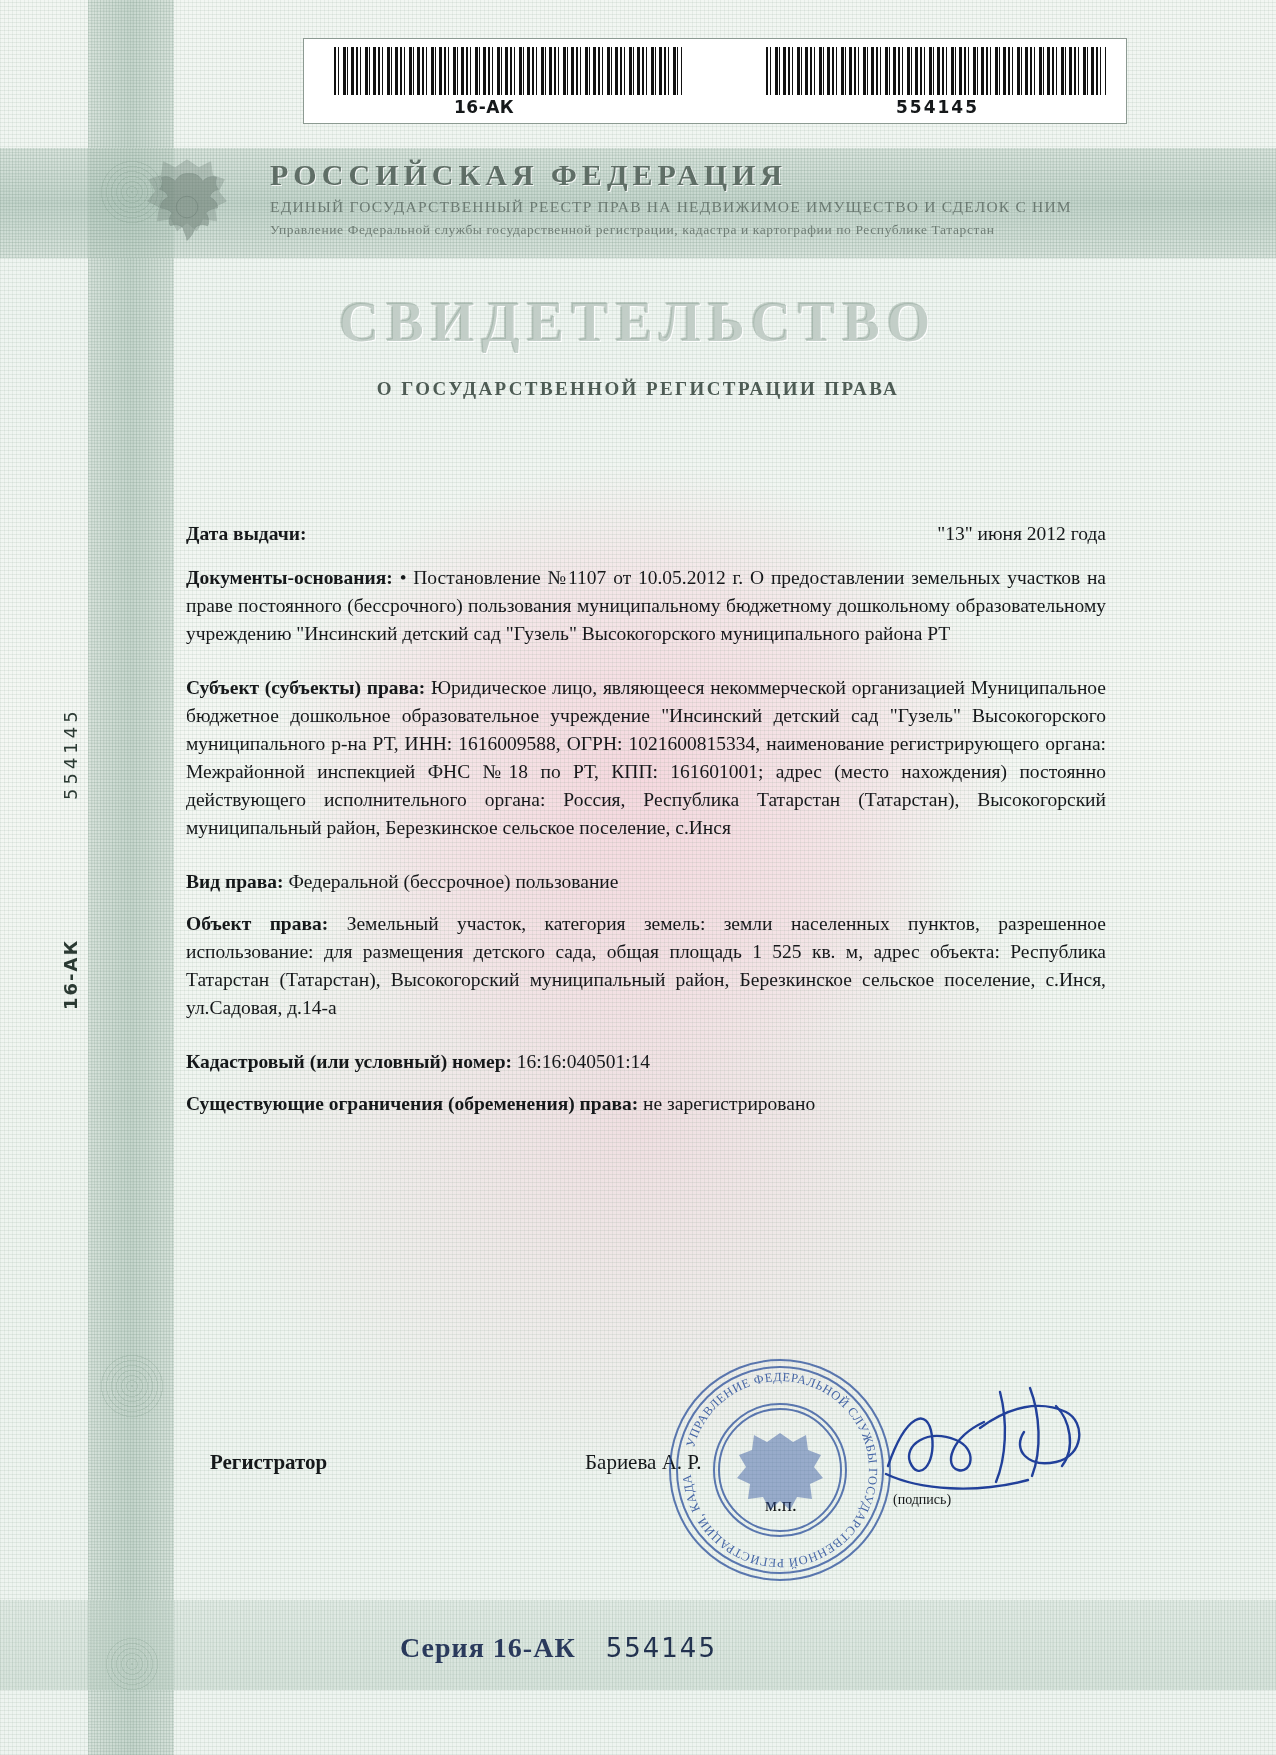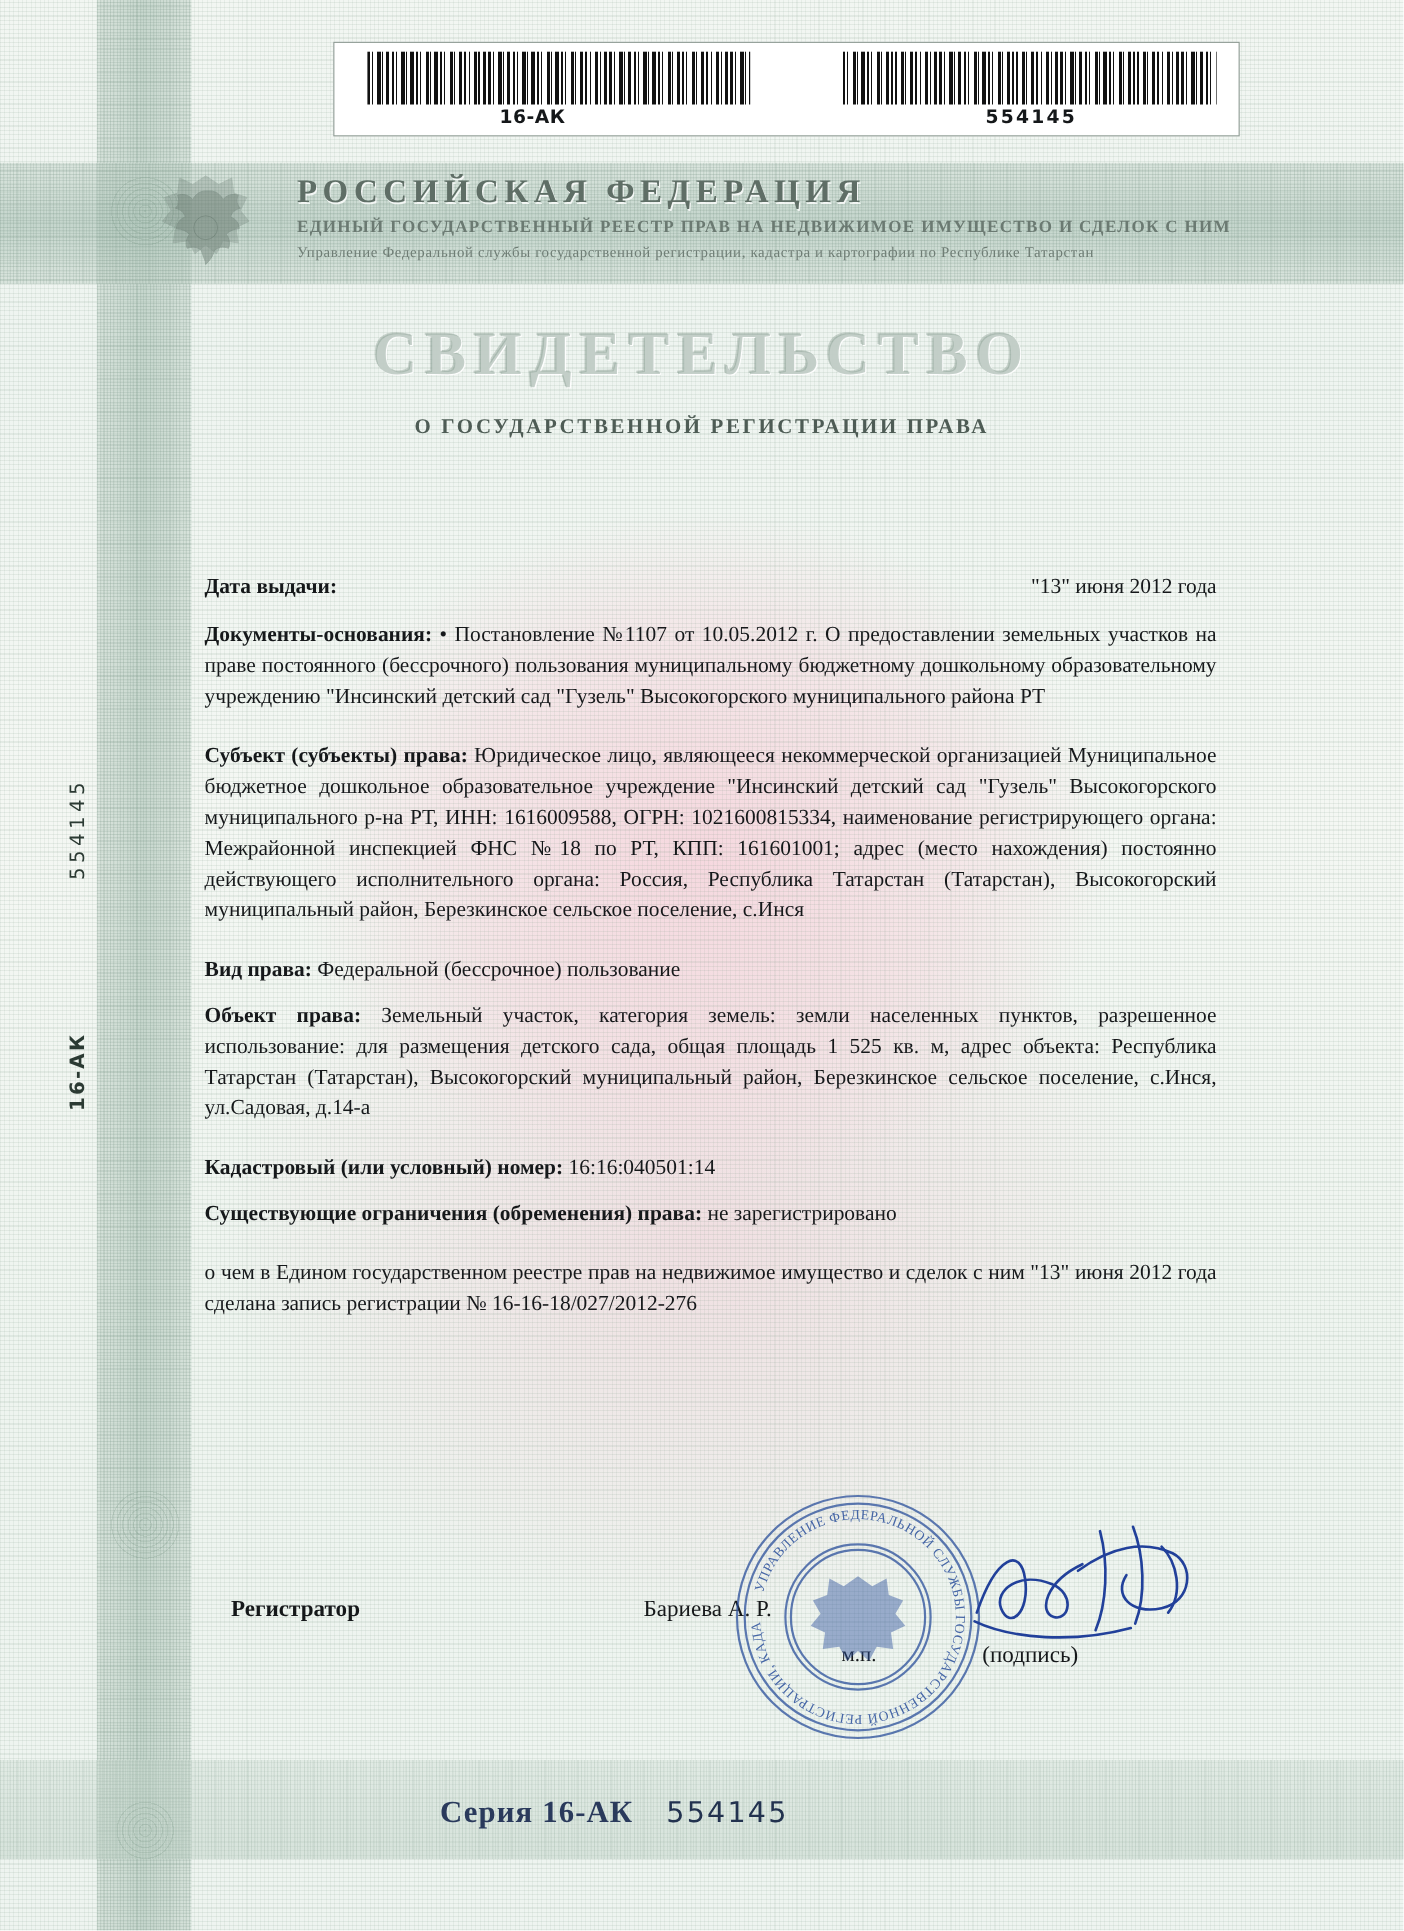--- a/index.html
+++ b/index.html
@@ -136,21 +136,21 @@
   .hdr-1 {
     font-family: "Liberation Serif", serif;
     font-weight: bold;
     font-size: 30px;
     letter-spacing: 5px;
     color: #5f6e66;
     text-shadow: 1px 1px 0 rgba(255,255,255,0.8);
   }
   .hdr-2 {
     font-family: "Liberation Serif", serif;
-    font-weight: bold;
+    font-weight: normal;
     font-size: 15.5px;
     letter-spacing: 1.2px;
     color: #6b7a72;
     margin-top: 6px;
   }
   .hdr-3 {
     font-family: "Liberation Serif", serif;
     font-size: 13.5px;
     letter-spacing: 0.6px;
     color: #6f7d75;
@@ -260,21 +260,21 @@
     top: 1494px;
     font-family: "Liberation Serif", serif;
     font-size: 19px;
     color: #15181a;
   }
   .podpis {
     position: absolute;
     left: 893px;
     top: 1492px;
     font-family: "Liberation Serif", serif;
-    font-size: 21px;
+    font-size: 14px;
     color: #15181a;
   }
   .stamp {
     position: absolute;
     left: 665px;
     top: 1355px;
     width: 230px;
     height: 230px;
   }
   .signature {
@@ -379,21 +379,20 @@
     <div class="blk tight">
       <span class="lbl">Кадастровый (или условный) номер:</span>
       <span>16:16:040501:14</span>
     </div>
 
     <div class="blk-gap tight">
       <span class="lbl">Существующие ограничения (обременения) права:</span>
       <span>не зарегистрировано</span>
     </div>
 
-    <div class="tight">о чем в Едином государственном реестре прав на недвижимое имущество и сделок с ним  "13" июня 2012 года сделана запись регистрации № 16-16-18/027/2012-276</div>
   </div>
 
   <div class="registrar-lbl">Регистратор</div>
   <div class="registrar-name">Бариева А. Р.</div>
   <div class="mp">м.п.</div>
   <div class="podpis">(подпись)</div>
 
   <svg class="stamp" viewBox="0 0 230 230">
     <g fill="none" stroke="#2a4f9b" stroke-width="2" opacity="0.75">
       <circle cx="115" cy="115" r="110"></circle>

